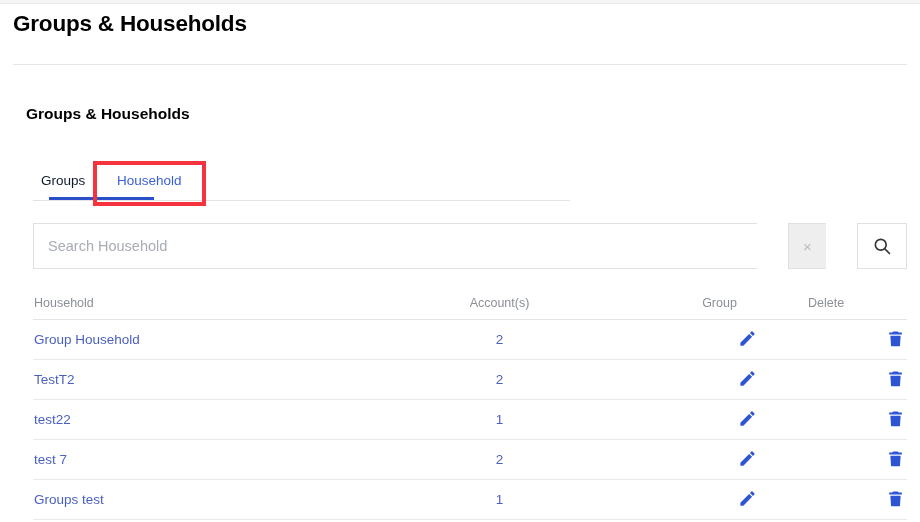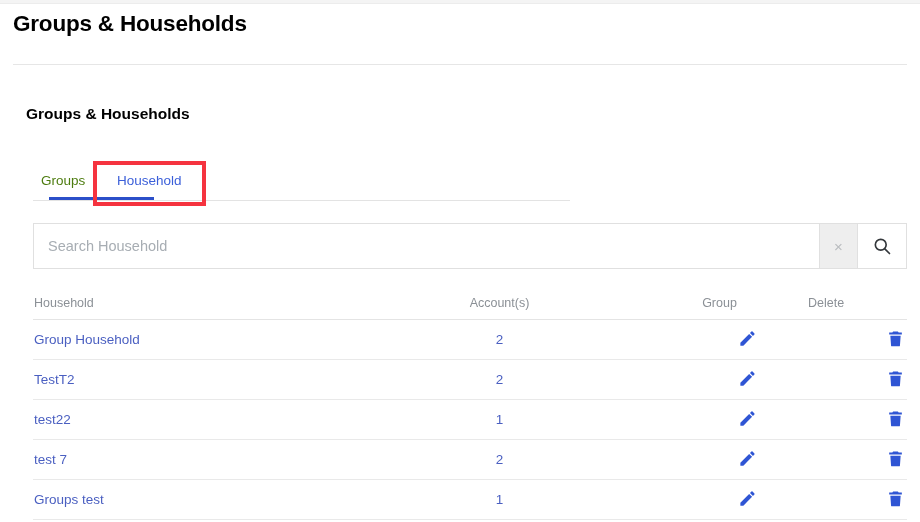--- a/index.html
+++ b/index.html
@@ -70,21 +70,21 @@
   .tab {
     position: absolute;
     top: 0;
     font-size: 13.5px;
     white-space: nowrap;
     cursor: pointer;
   }
   .tab-groups {
     left: 8px;
     top: 7px;
-    color: #4d7c0f;
+    color: #0f172a;
   }
   .tab-household {
     left: 84px;
     top: 7px;
     color: #3b5fd9;
   }
   .tab-underline {
     position: absolute;
     top: 31px;
     left: 16px;
@@ -105,20 +105,21 @@
 
   
   .search-row {
     position: absolute;
     top: 223px;
     left: 33px;
     width: 874px;
     height: 46px;
     display: flex;
     box-sizing: border-box;
+    gap: 31px;
   }
   .search-input {
     flex: 1;
     border: 1px solid #e0e0e0;
     border-right: none;
     background: #ffffff;
     font-family: "Liberation Sans", sans-serif;
     font-size: 14.5px;
     color: #495057;
     padding: 0 14px;

